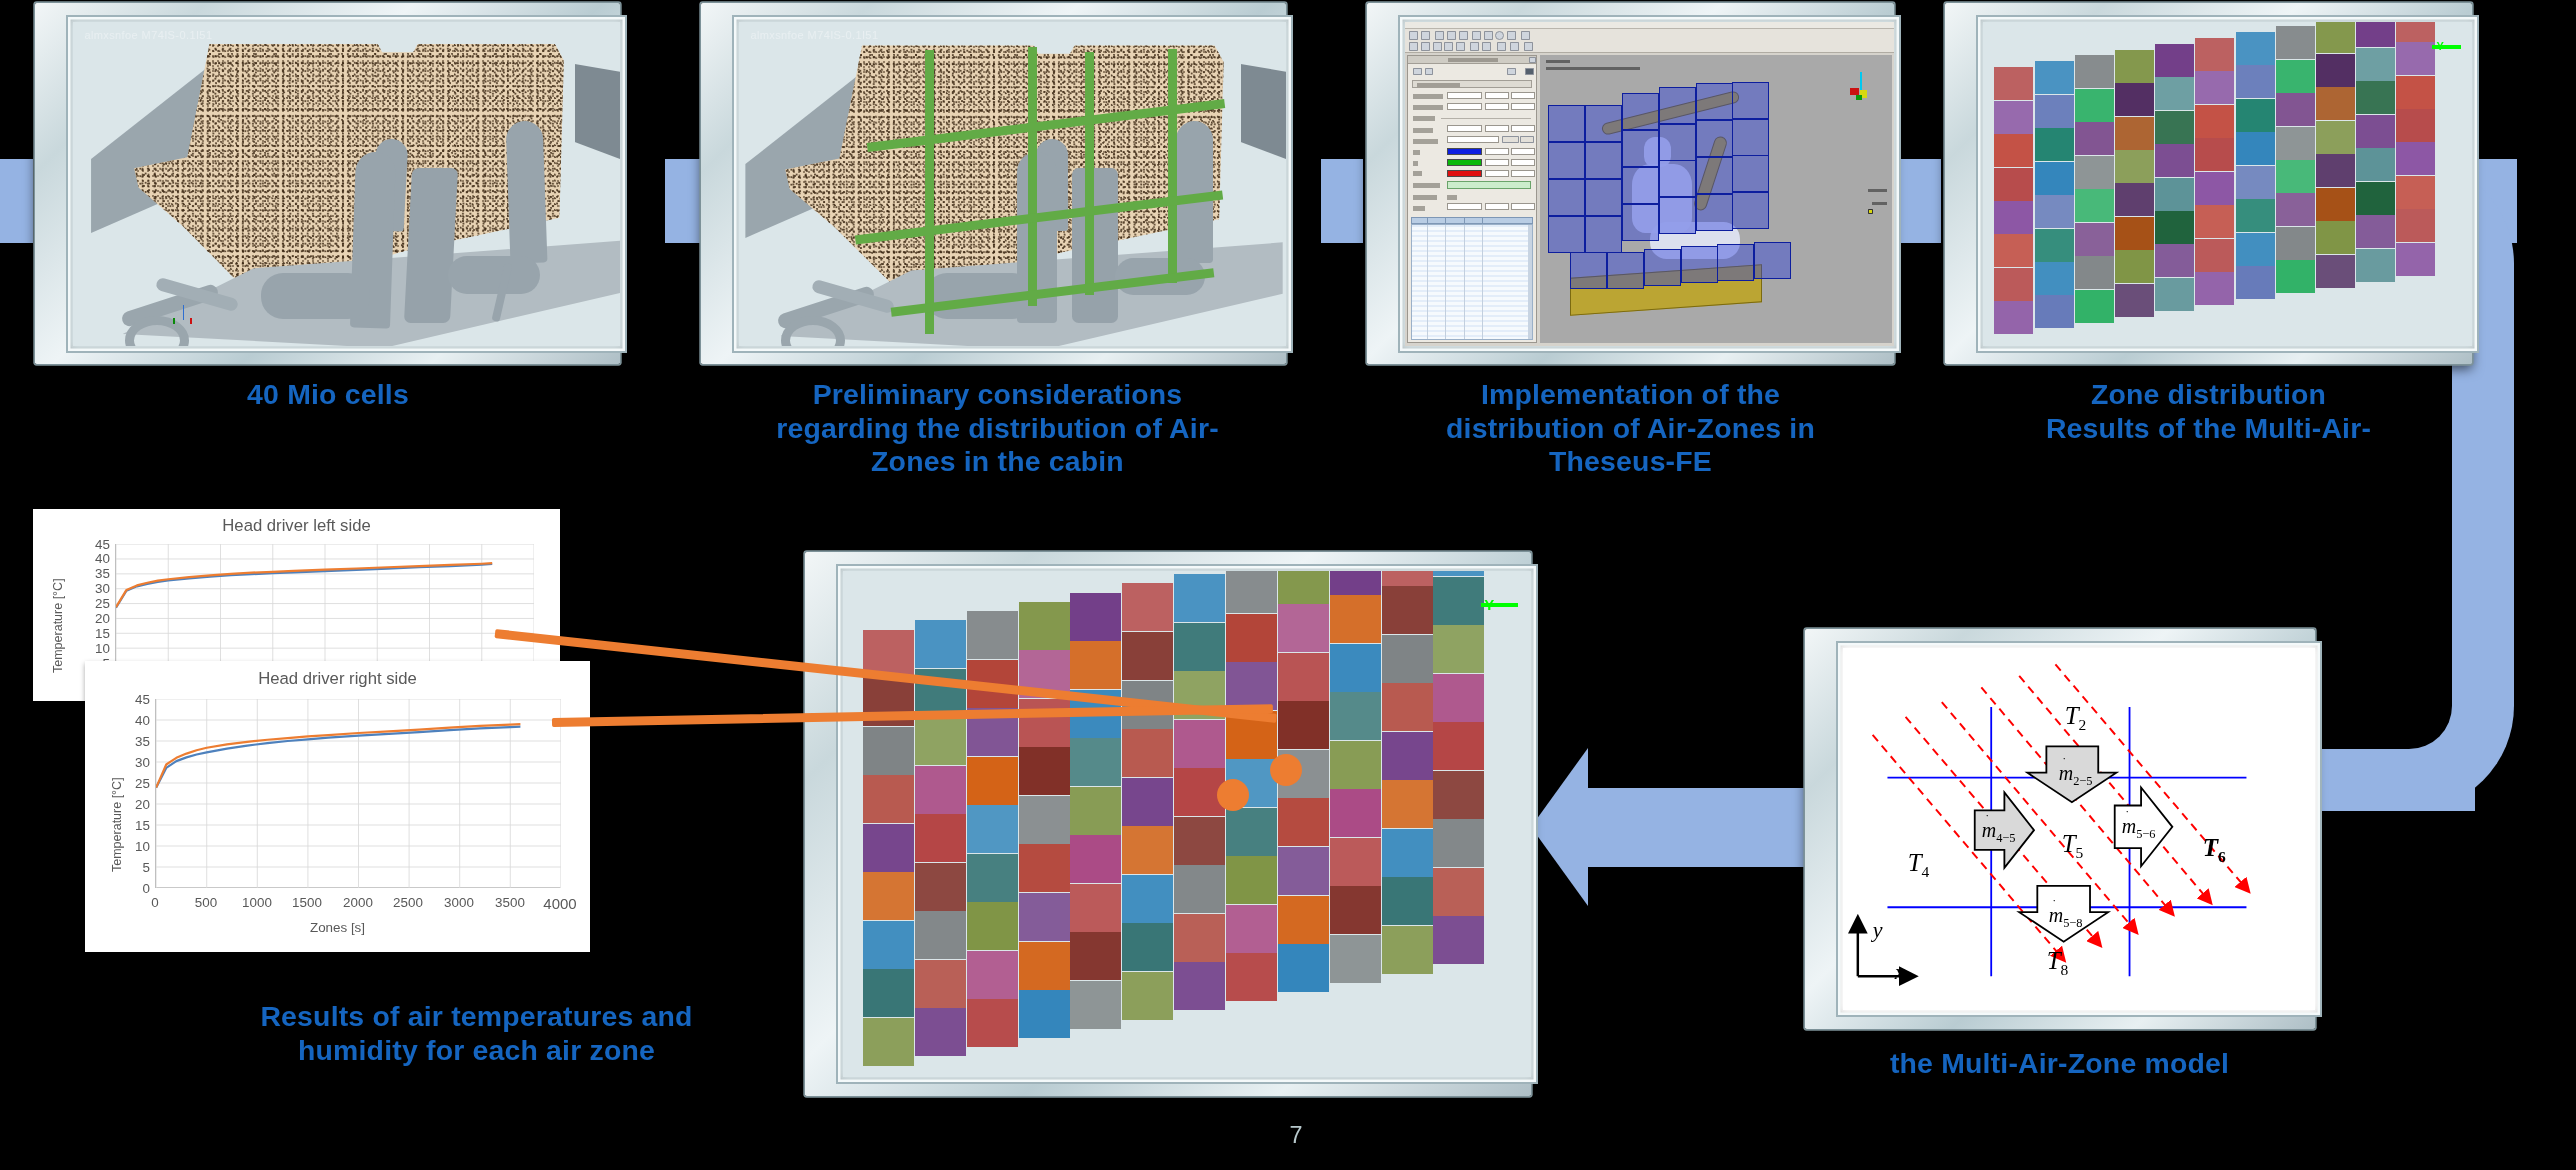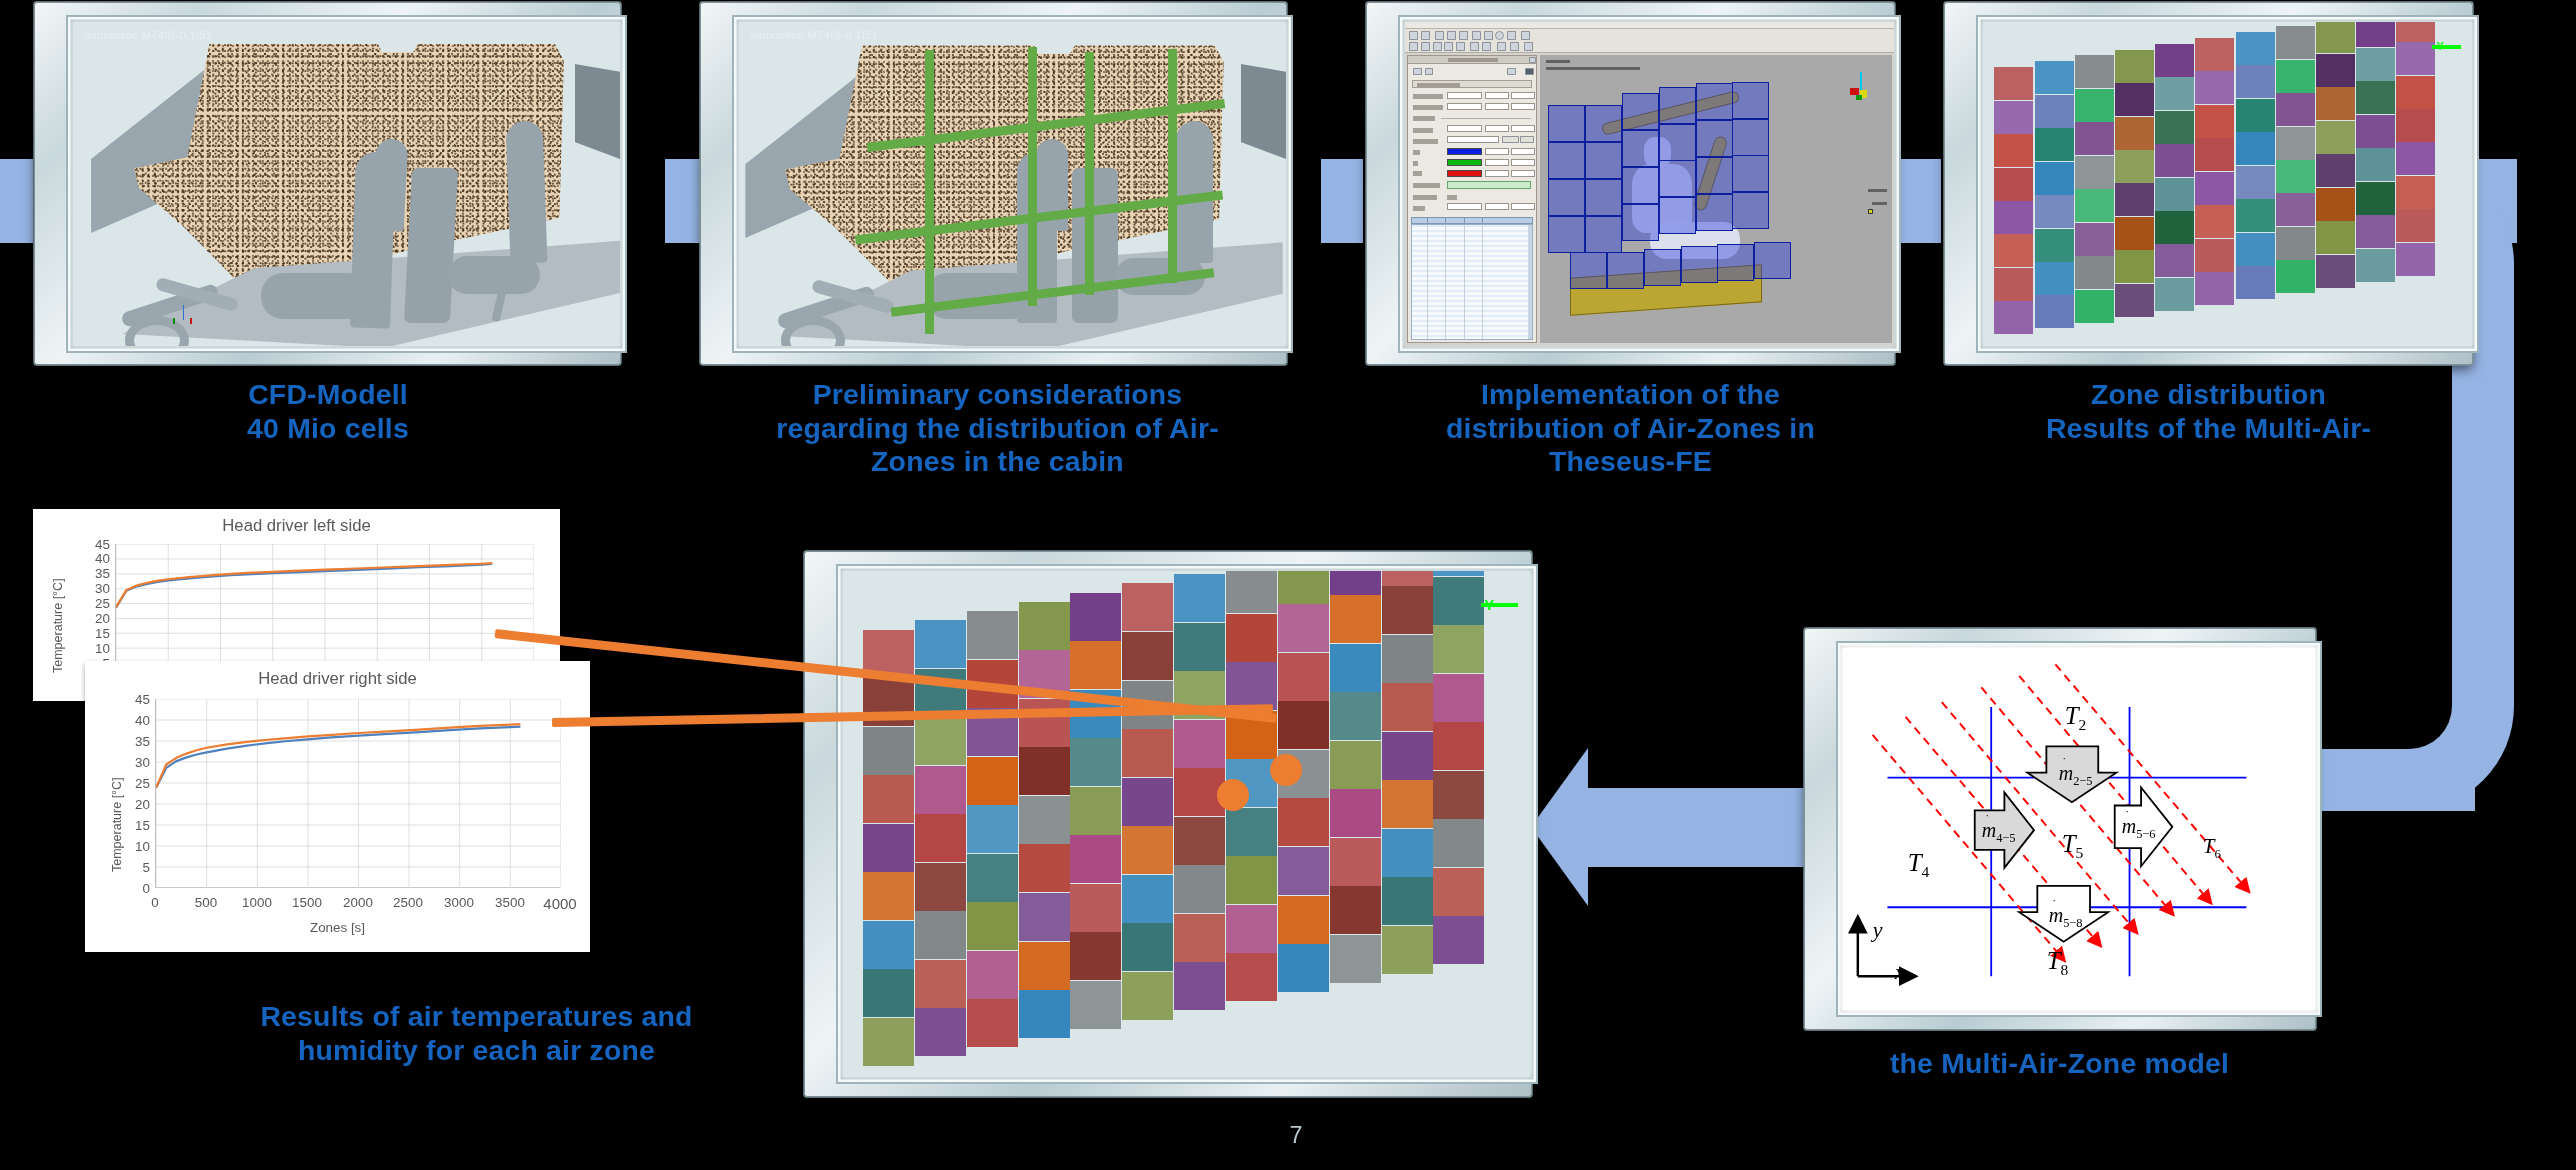--- a/index.html
+++ b/index.html
@@ -183,21 +183,20 @@
         <div style="position:absolute;left:99px;top:283px;width:23.4px;height:22px;">
           <div style="position:absolute;left:11px;top:0;width:1.7px;height:15px;background:#2f6fd0;"></div>
           <div style="position:absolute;left:1.7px;top:13.4px;width:1.7px;height:5.9px;background:#0a8a0a;"></div>
           <div style="position:absolute;left:18.4px;top:13.4px;width:1.7px;height:5.9px;background:#cc1111;"></div>
         </div>
         <div class="watermark">almxsnfoe M74IS-0.1I51</div>
       </div>
     </div>
   </div>
   <div class="caption" style="left:52px; top:378px; width:552px; font-size:28.4px;">
-    <div>CFD-Modell</div>
     <div>40 Mio cells</div>
   </div>
 
   <div class="frame" style="left:701px; top:3.3px; width:585px; height:361px;">
     <div class="frame-inner">
       <div class="stage">
         <div class="cfd-bg"></div>
         <div class="grey-poly" style="left:6.7px; top:40px; width:209px; height:176px; clip-path: polygon(0% 58%, 62% 0%, 100% 8%, 54% 72%, 0% 100%);"></div>
         <div class="grey-poly" style="left:502px; top:42px; width:59px; height:100px; clip-path: polygon(0 0,100% 10%,100% 100%,0 78%); background:#7e8a92;"></div>
         <div class="mesh-block" style="left:42px; top:23.4px; width:452px; height:276px;
@@ -775,21 +774,21 @@
         
         <div class="sk-T" style="left:222px; top:54px; font-size:25px;">
           <span>T</span><sub>2</sub>
         </div>
         <div class="sk-T" style="left:65px; top:201px; font-size:25px;">
           <span>T</span><sub>4</sub>
         </div>
         <div class="sk-T" style="left:219px; top:182px; font-size:25px;">
           <span>T</span><sub>5</sub>
         </div>
-        <div class="sk-T" style="left:360px; top:186px; font-size:21px;">
+        <div class="sk-T" style="left:360px; top:186px; font-size:25px;font-weight:bold;">
           <span>T</span><sub>6</sub>
         </div>
         <div class="sk-T" style="left:204px; top:299px; font-size:25px;">
           <span>T</span><sub>8</sub>
         </div>
 
         <div class="sk-T" style="left:216px; top:114px; font-size:20px;">
           <span style="position:relative;"><span style="position:absolute;left:3.3px;top:-7.5px;font-size:13.4px;font-style:normal;">˙</span><span>m</span></span><sub>2−5</sub>
         </div>
         <div class="sk-T" style="left:139px; top:171px; font-size:20px;">

